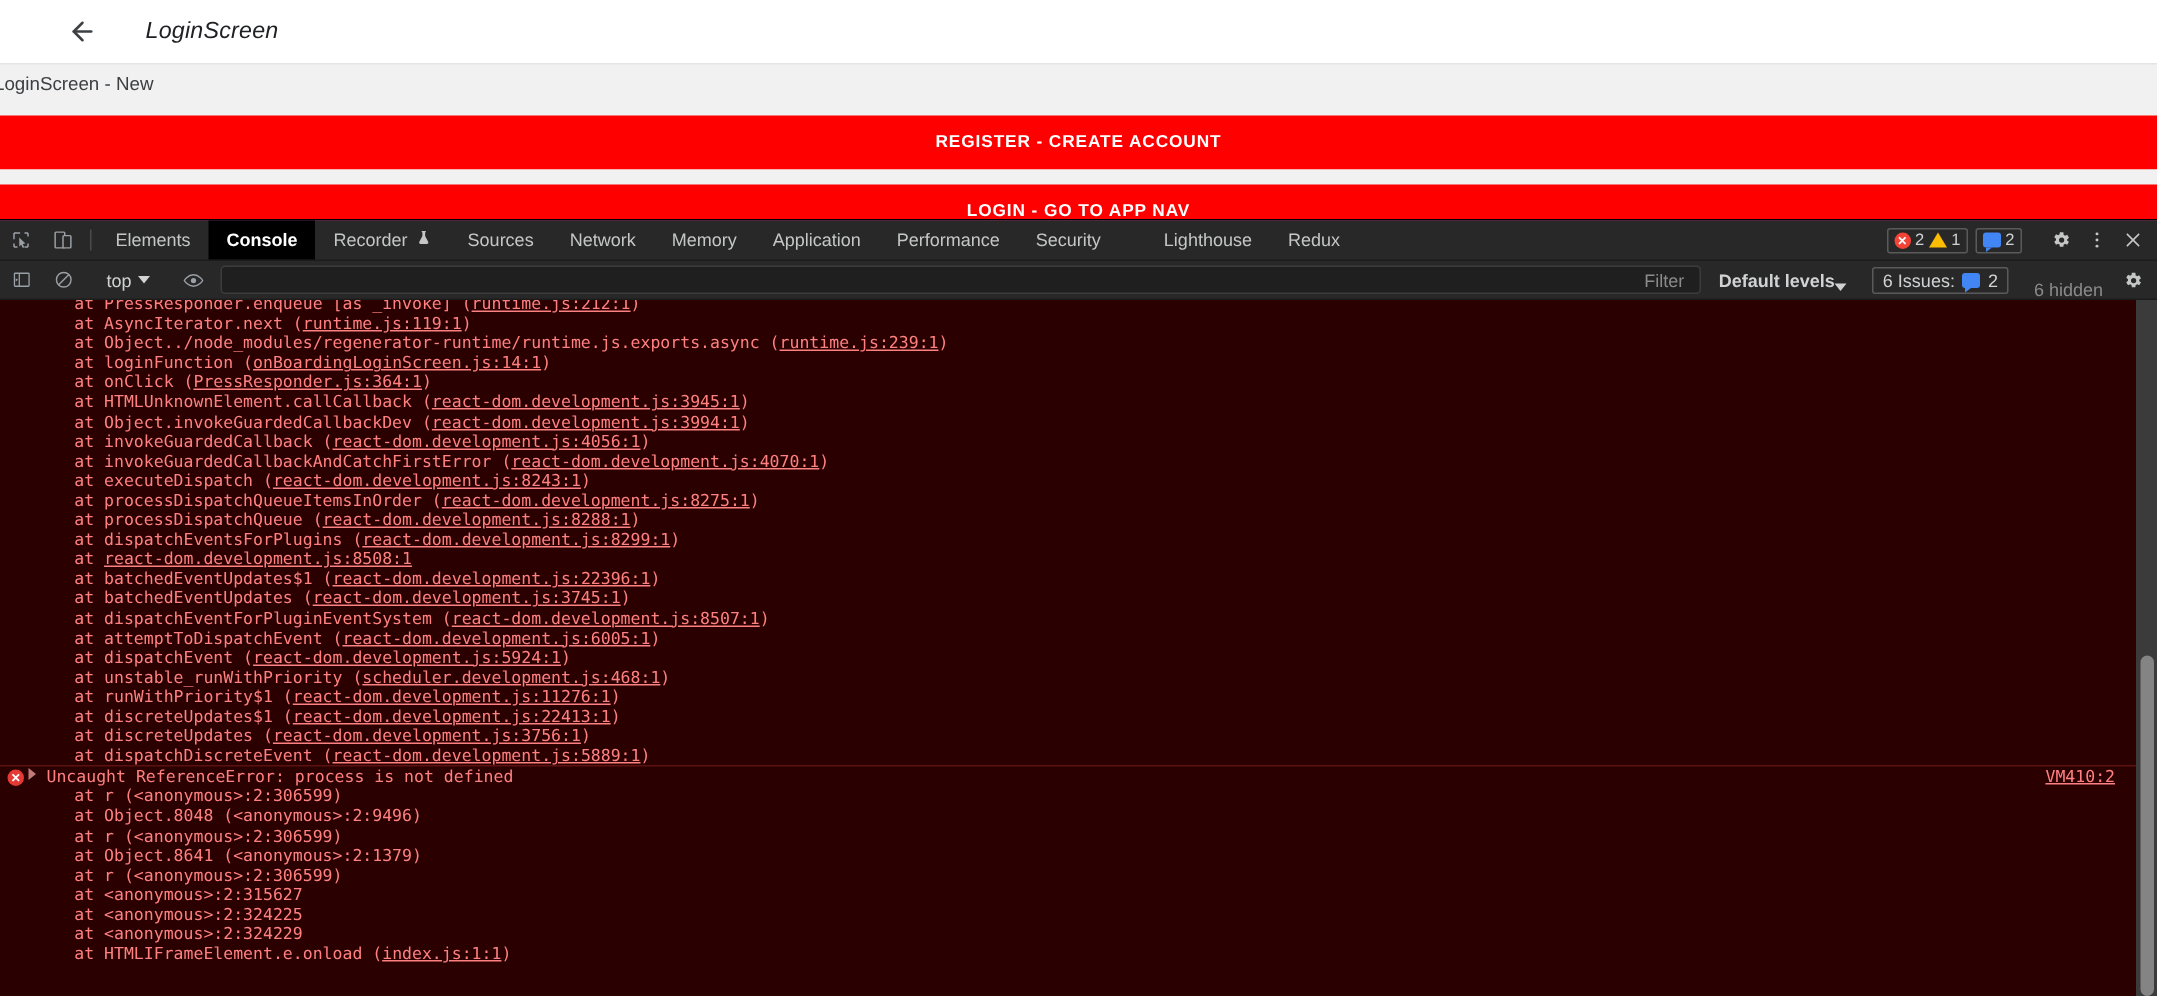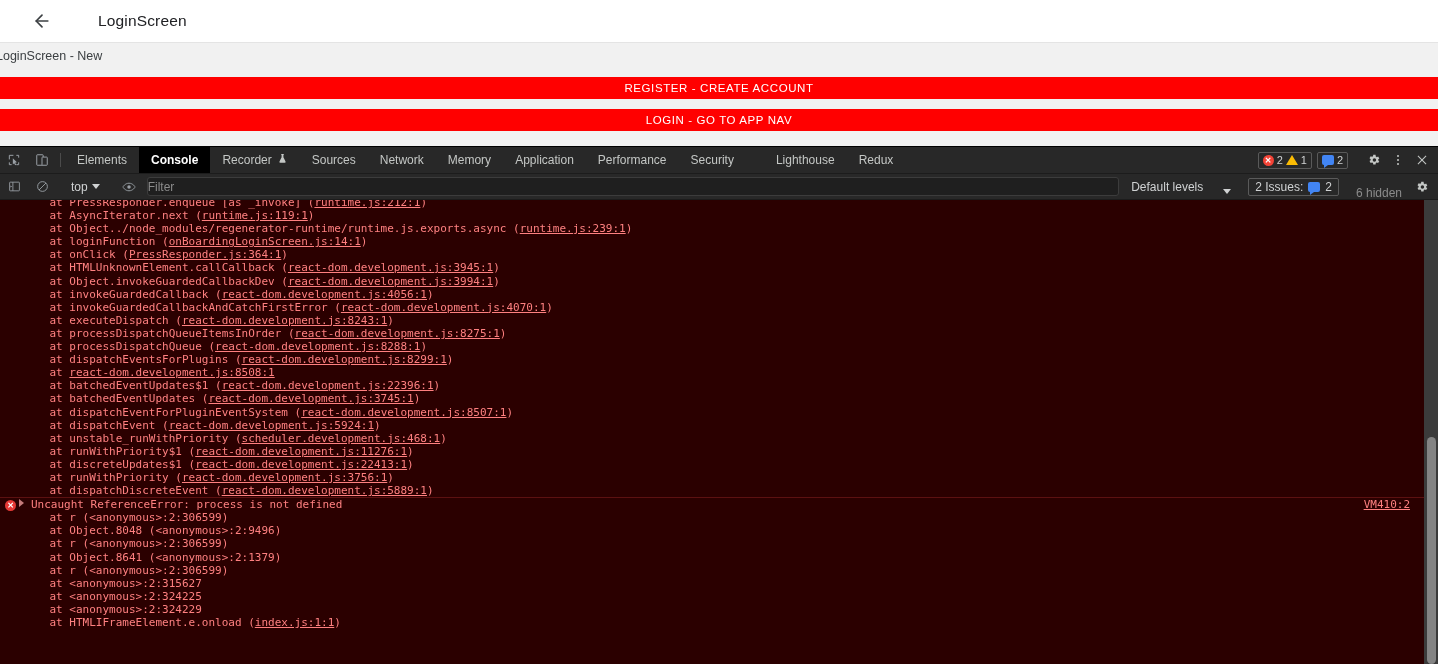--- a/index.html
+++ b/index.html
@@ -9,22 +9,23 @@
     font-family: "Liberation Sans", sans-serif;
     background: #ffffff;
   }
 
   
   #app-header {
     height: 42px;
     background: #ffffff;
     display: flex;
     align-items: center;
-    padding-left: 32px;
-    gap: 46px;
+    padding-left: 45px;
+    gap: 32px;
+    font-style: italic;
   }
   #back-arrow {
     width: 20px; height: 20px;
     color: #3c4043;
     display: flex; align-items: center; justify-content: center;
     cursor: pointer;
   }
   #app-title {
     font-size: 15.5px;
     color: #202124;
@@ -45,26 +46,26 @@
     margin-left: -4px;
     white-space: nowrap;
   }
   #app-body {
     background: #f1f1f1;
     height: 78px;
     padding-top: 9px;
   }
   .red-btn {
     width: 100%;
-    height: 22px;
+    height: 36px;
     background: #ff0000;
     border: none;
     color: #ffffff;
     font-size: 11.5px;
-    font-weight: normal;
+    font-weight: bold;
     letter-spacing: .6px;
     font-family: "Liberation Sans", sans-serif;
     display: flex;
     align-items: center;
     justify-content: center;
     cursor: pointer;
   }
   .red-gap { height: 10px; background: #f1f1f1; }
 
   
@@ -162,29 +163,30 @@
   }
   #filter-input {
     flex: 1;
     height: 19px;
     margin: 0 4px;
     background: #1f1f1f;
     border: 1px solid #3c3c3c;
     border-radius: 3px;
     color: #d0d2d3;
     font-size: 12px;
-    padding: 0 0;
+    padding: 0 10px;
     outline: none;
     font-family: "Liberation Sans", sans-serif;
+    text-align: right;
   }
   #filter-input::placeholder { color: #8b8b8b; }
   .fb-text { color: #d0d2d3; font-size: 12px; white-space: nowrap; }
   .fb-dim { color: #8b8b8b; font-size: 12px; white-space: nowrap; margin-top: 12px; }
   #levels-select {
-    display: flex; align-items: flex-end; gap: 20px; padding: 0 8px; cursor: pointer;
+    display: flex; align-items: flex-end; gap: 0; padding: 0 8px; cursor: pointer; font-weight: bold;
   }
   #issues-box {
     display: flex; align-items: center; gap: 5px;
     border: 1px solid #5a5a5a; border-radius: 2px;
     height: 18px; padding: 0 6px; cursor: pointer;
   }
   .caret-down {
     width: 0; height: 0;
     border-left: 4px solid transparent;
     border-right: 4px solid transparent;
@@ -408,21 +410,21 @@
         <circle cx="12" cy="12" r="3" fill="currentColor" stroke="none"></circle>
       </svg>
     </div>
     <input id="filter-input" type="text" placeholder="Filter" style="">
     <div id="levels-select">
       <span class="fb-text">Default levels</span>
       <span class="caret-down"></span>
     </div>
     <div class="vdiv"></div>
     <div id="issues-box">
-      <span class="fb-text">2 Issues:</span>
+      <span class="fb-text">6 Issues:</span>
       <span class="msg-icon"></span>
       <span class="fb-text">2</span>
     </div>
     <div class="vdiv"></div>
     <span class="fb-dim" style="padding:0 8px">6 hidden</span>
     <div class="tb-icon" style="margin-right:4px">
       <svg width="14" height="14" viewBox="0 0 24 24" fill="currentColor">
           <path d="M19.1 12.9a7.5 7.5 0 0 0 0-1.8l2-1.6-2-3.4-2.4 1a7.3 7.3 0 0 0-1.6-.9L14.7 3h-4l-.4 2.6c-.6.2-1.1.5-1.6.9l-2.4-1-2 3.4 2 1.6a7.5 7.5 0 0 0 0 1.8l-2 1.6 2 3.4 2.4-1c.5.4 1 .7 1.6.9l.4 2.6h4l.4-2.6c.6-.2 1.1-.5 1.6-.9l2.4 1 2-3.4zM12.7 15a3 3 0 1 1 0-6 3 3 0 0 1 0 6z"></path>
         </svg>
     </div>
@@ -441,25 +443,26 @@
           <div class="err-line"><span>    at invokeGuardedCallback (</span><a class="lnk">react-dom.development.js:4056:1</a><span>)</span></div>
           <div class="err-line"><span>    at invokeGuardedCallbackAndCatchFirstError (</span><a class="lnk">react-dom.development.js:4070:1</a><span>)</span></div>
           <div class="err-line"><span>    at executeDispatch (</span><a class="lnk">react-dom.development.js:8243:1</a><span>)</span></div>
           <div class="err-line"><span>    at processDispatchQueueItemsInOrder (</span><a class="lnk">react-dom.development.js:8275:1</a><span>)</span></div>
           <div class="err-line"><span>    at processDispatchQueue (</span><a class="lnk">react-dom.development.js:8288:1</a><span>)</span></div>
           <div class="err-line"><span>    at dispatchEventsForPlugins (</span><a class="lnk">react-dom.development.js:8299:1</a><span>)</span></div>
           <div class="err-line"><span>    at </span><a class="lnk">react-dom.development.js:8508:1</a><span></span></div>
           <div class="err-line"><span>    at batchedEventUpdates$1 (</span><a class="lnk">react-dom.development.js:22396:1</a><span>)</span></div>
           <div class="err-line"><span>    at batchedEventUpdates (</span><a class="lnk">react-dom.development.js:3745:1</a><span>)</span></div>
           <div class="err-line"><span>    at dispatchEventForPluginEventSystem (</span><a class="lnk">react-dom.development.js:8507:1</a><span>)</span></div>
+          <div class="err-line"><span>    at attemptToDispatchEvent (</span><a class="lnk">react-dom.development.js:6005:1</a><span>)</span></div>
           <div class="err-line"><span>    at dispatchEvent (</span><a class="lnk">react-dom.development.js:5924:1</a><span>)</span></div>
           <div class="err-line"><span>    at unstable_runWithPriority (</span><a class="lnk">scheduler.development.js:468:1</a><span>)</span></div>
           <div class="err-line"><span>    at runWithPriority$1 (</span><a class="lnk">react-dom.development.js:11276:1</a><span>)</span></div>
           <div class="err-line"><span>    at discreteUpdates$1 (</span><a class="lnk">react-dom.development.js:22413:1</a><span>)</span></div>
-          <div class="err-line"><span>    at runWithPriority (</span><a class="lnk">react-dom.development.js:3756:1</a><span>)</span></div>
+          <div class="err-line"><span>    at discreteUpdates (</span><a class="lnk">react-dom.development.js:3756:1</a><span>)</span></div>
           <div class="err-line"><span>    at dispatchDiscreteEvent (</span><a class="lnk">react-dom.development.js:5889:1</a><span>)</span></div>
         </div>
         <div class="msg-group">
           <div class="err-head"><span class="err-badge">✕</span><span class="disclosure"></span><span class="htext">Uncaught ReferenceError: process is not defined</span><a class="src-link">VM410:2</a></div>
           <div class="err-line"><span>    at r (&lt;anonymous&gt;:2:306599)</span></div>
           <div class="err-line"><span>    at Object.8048 (&lt;anonymous&gt;:2:9496)</span></div>
           <div class="err-line"><span>    at r (&lt;anonymous&gt;:2:306599)</span></div>
           <div class="err-line"><span>    at Object.8641 (&lt;anonymous&gt;:2:1379)</span></div>
           <div class="err-line"><span>    at r (&lt;anonymous&gt;:2:306599)</span></div>
           <div class="err-line"><span>    at &lt;anonymous&gt;:2:315627</span></div>

